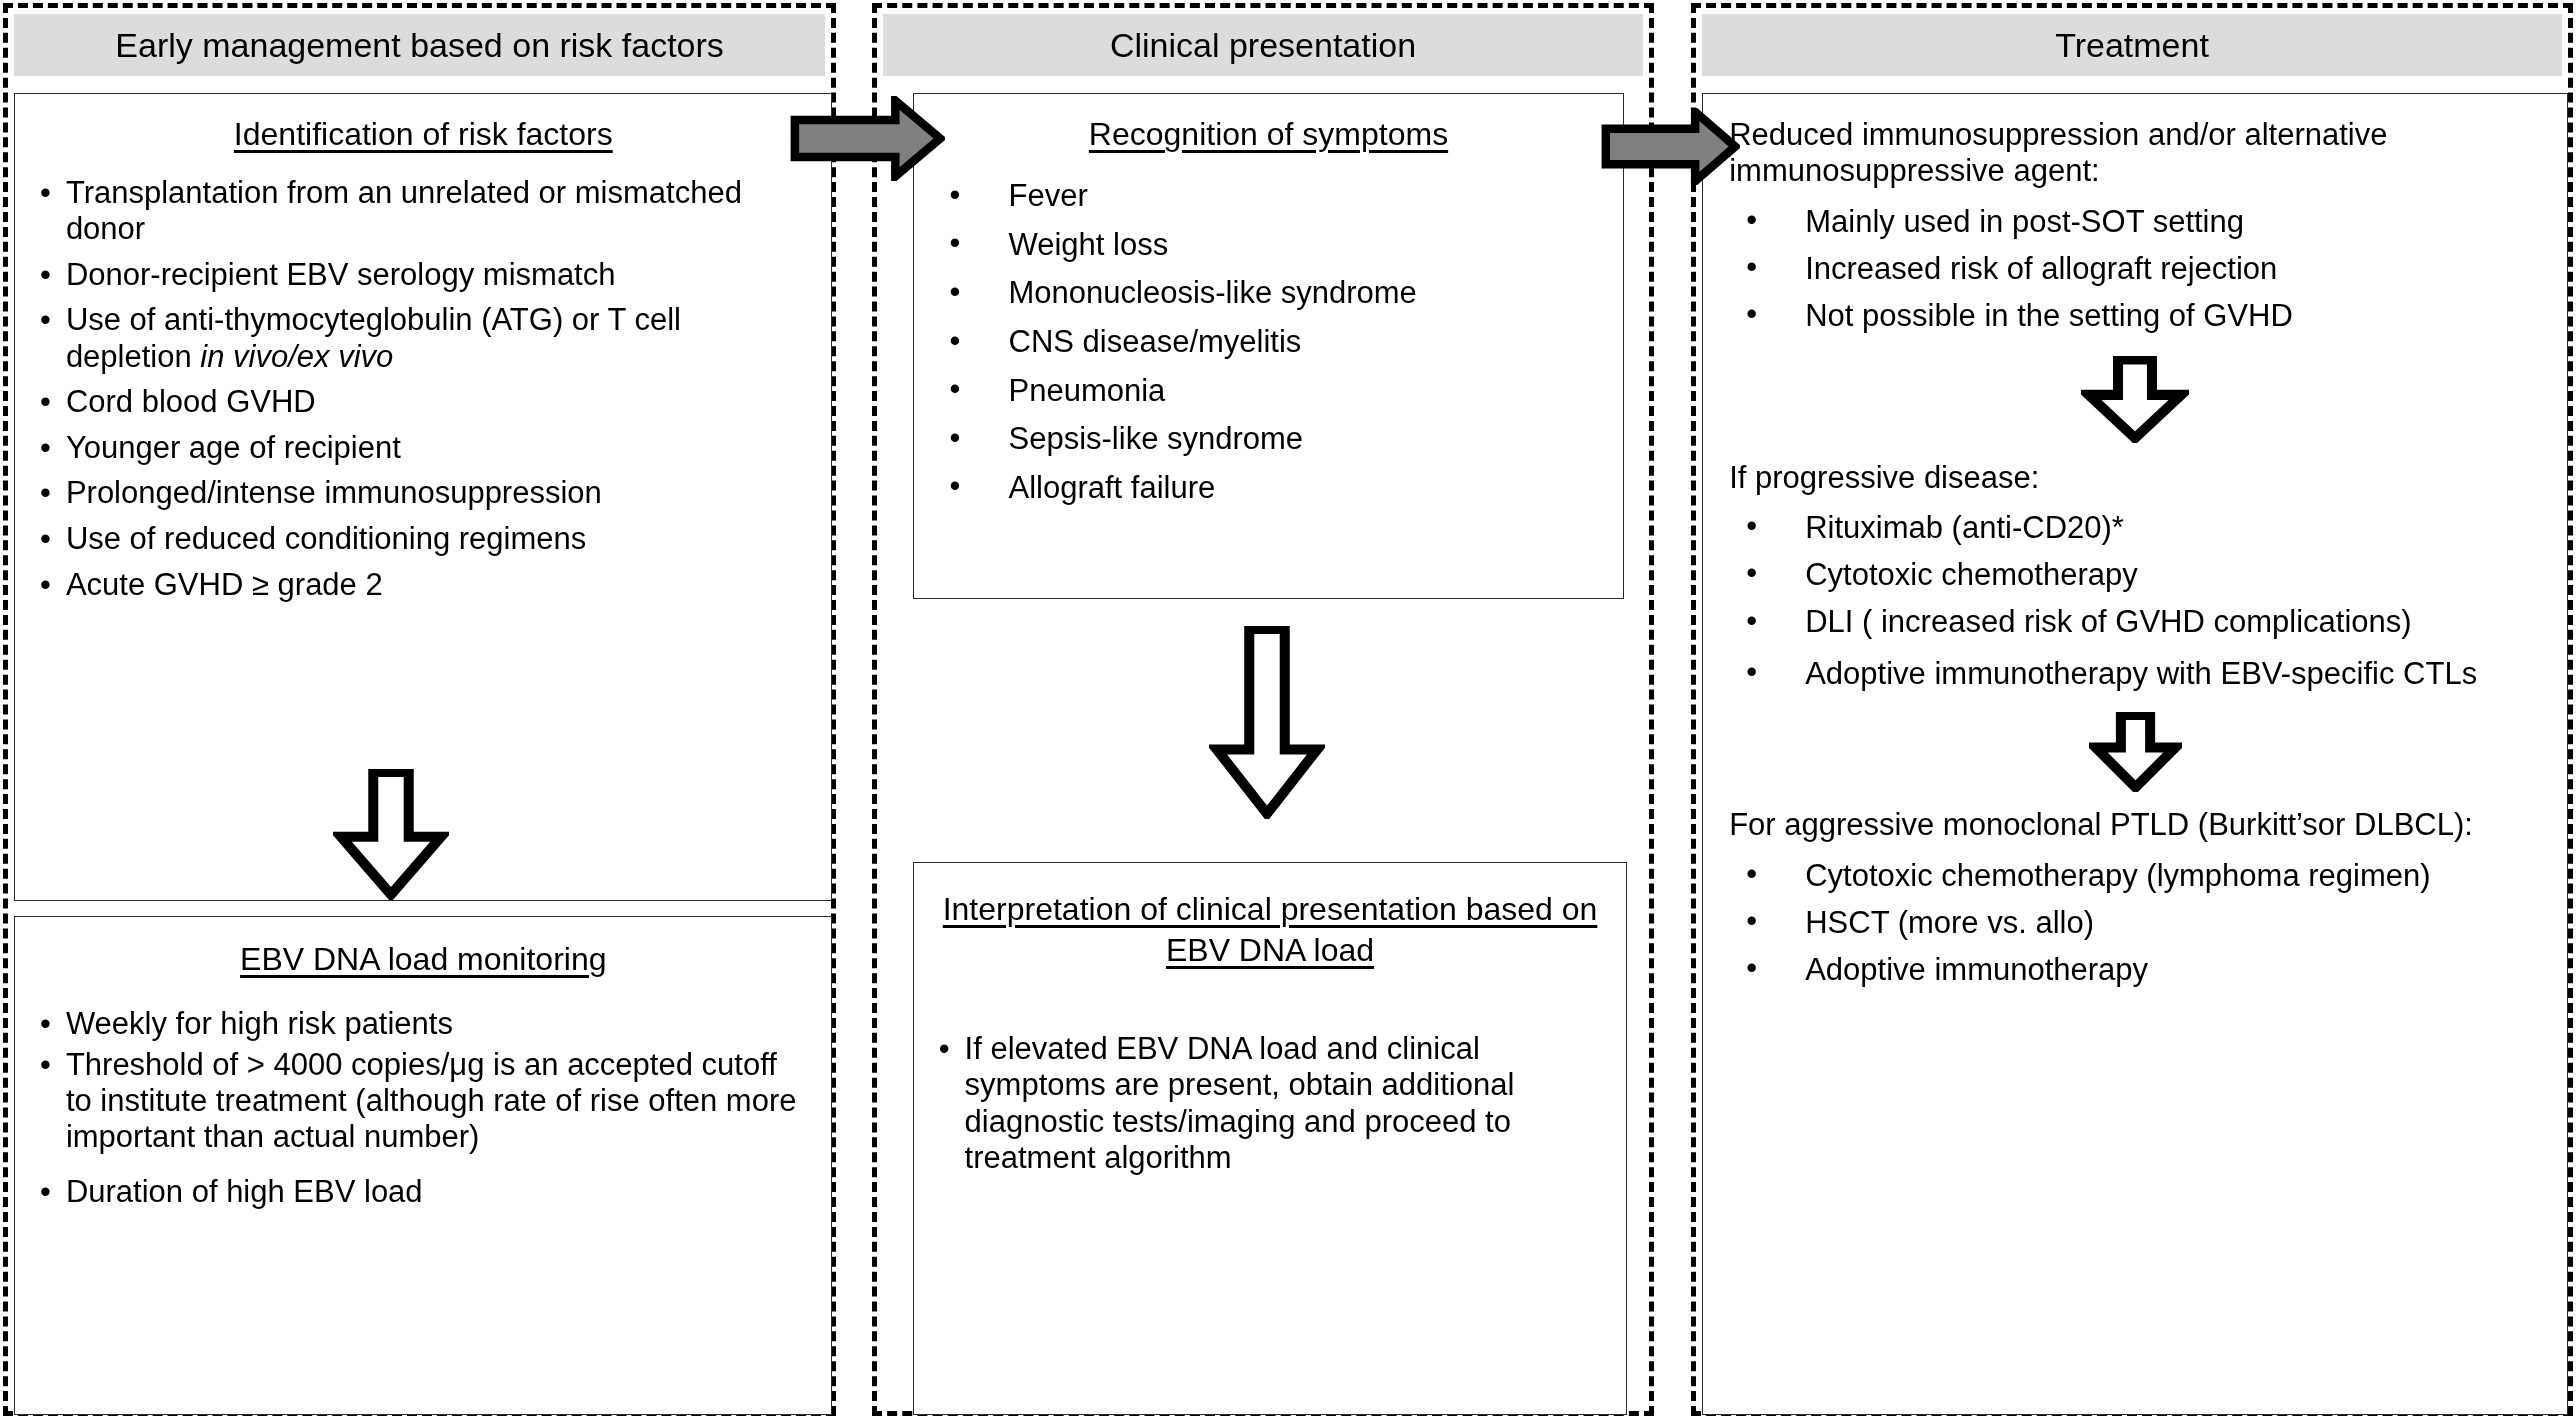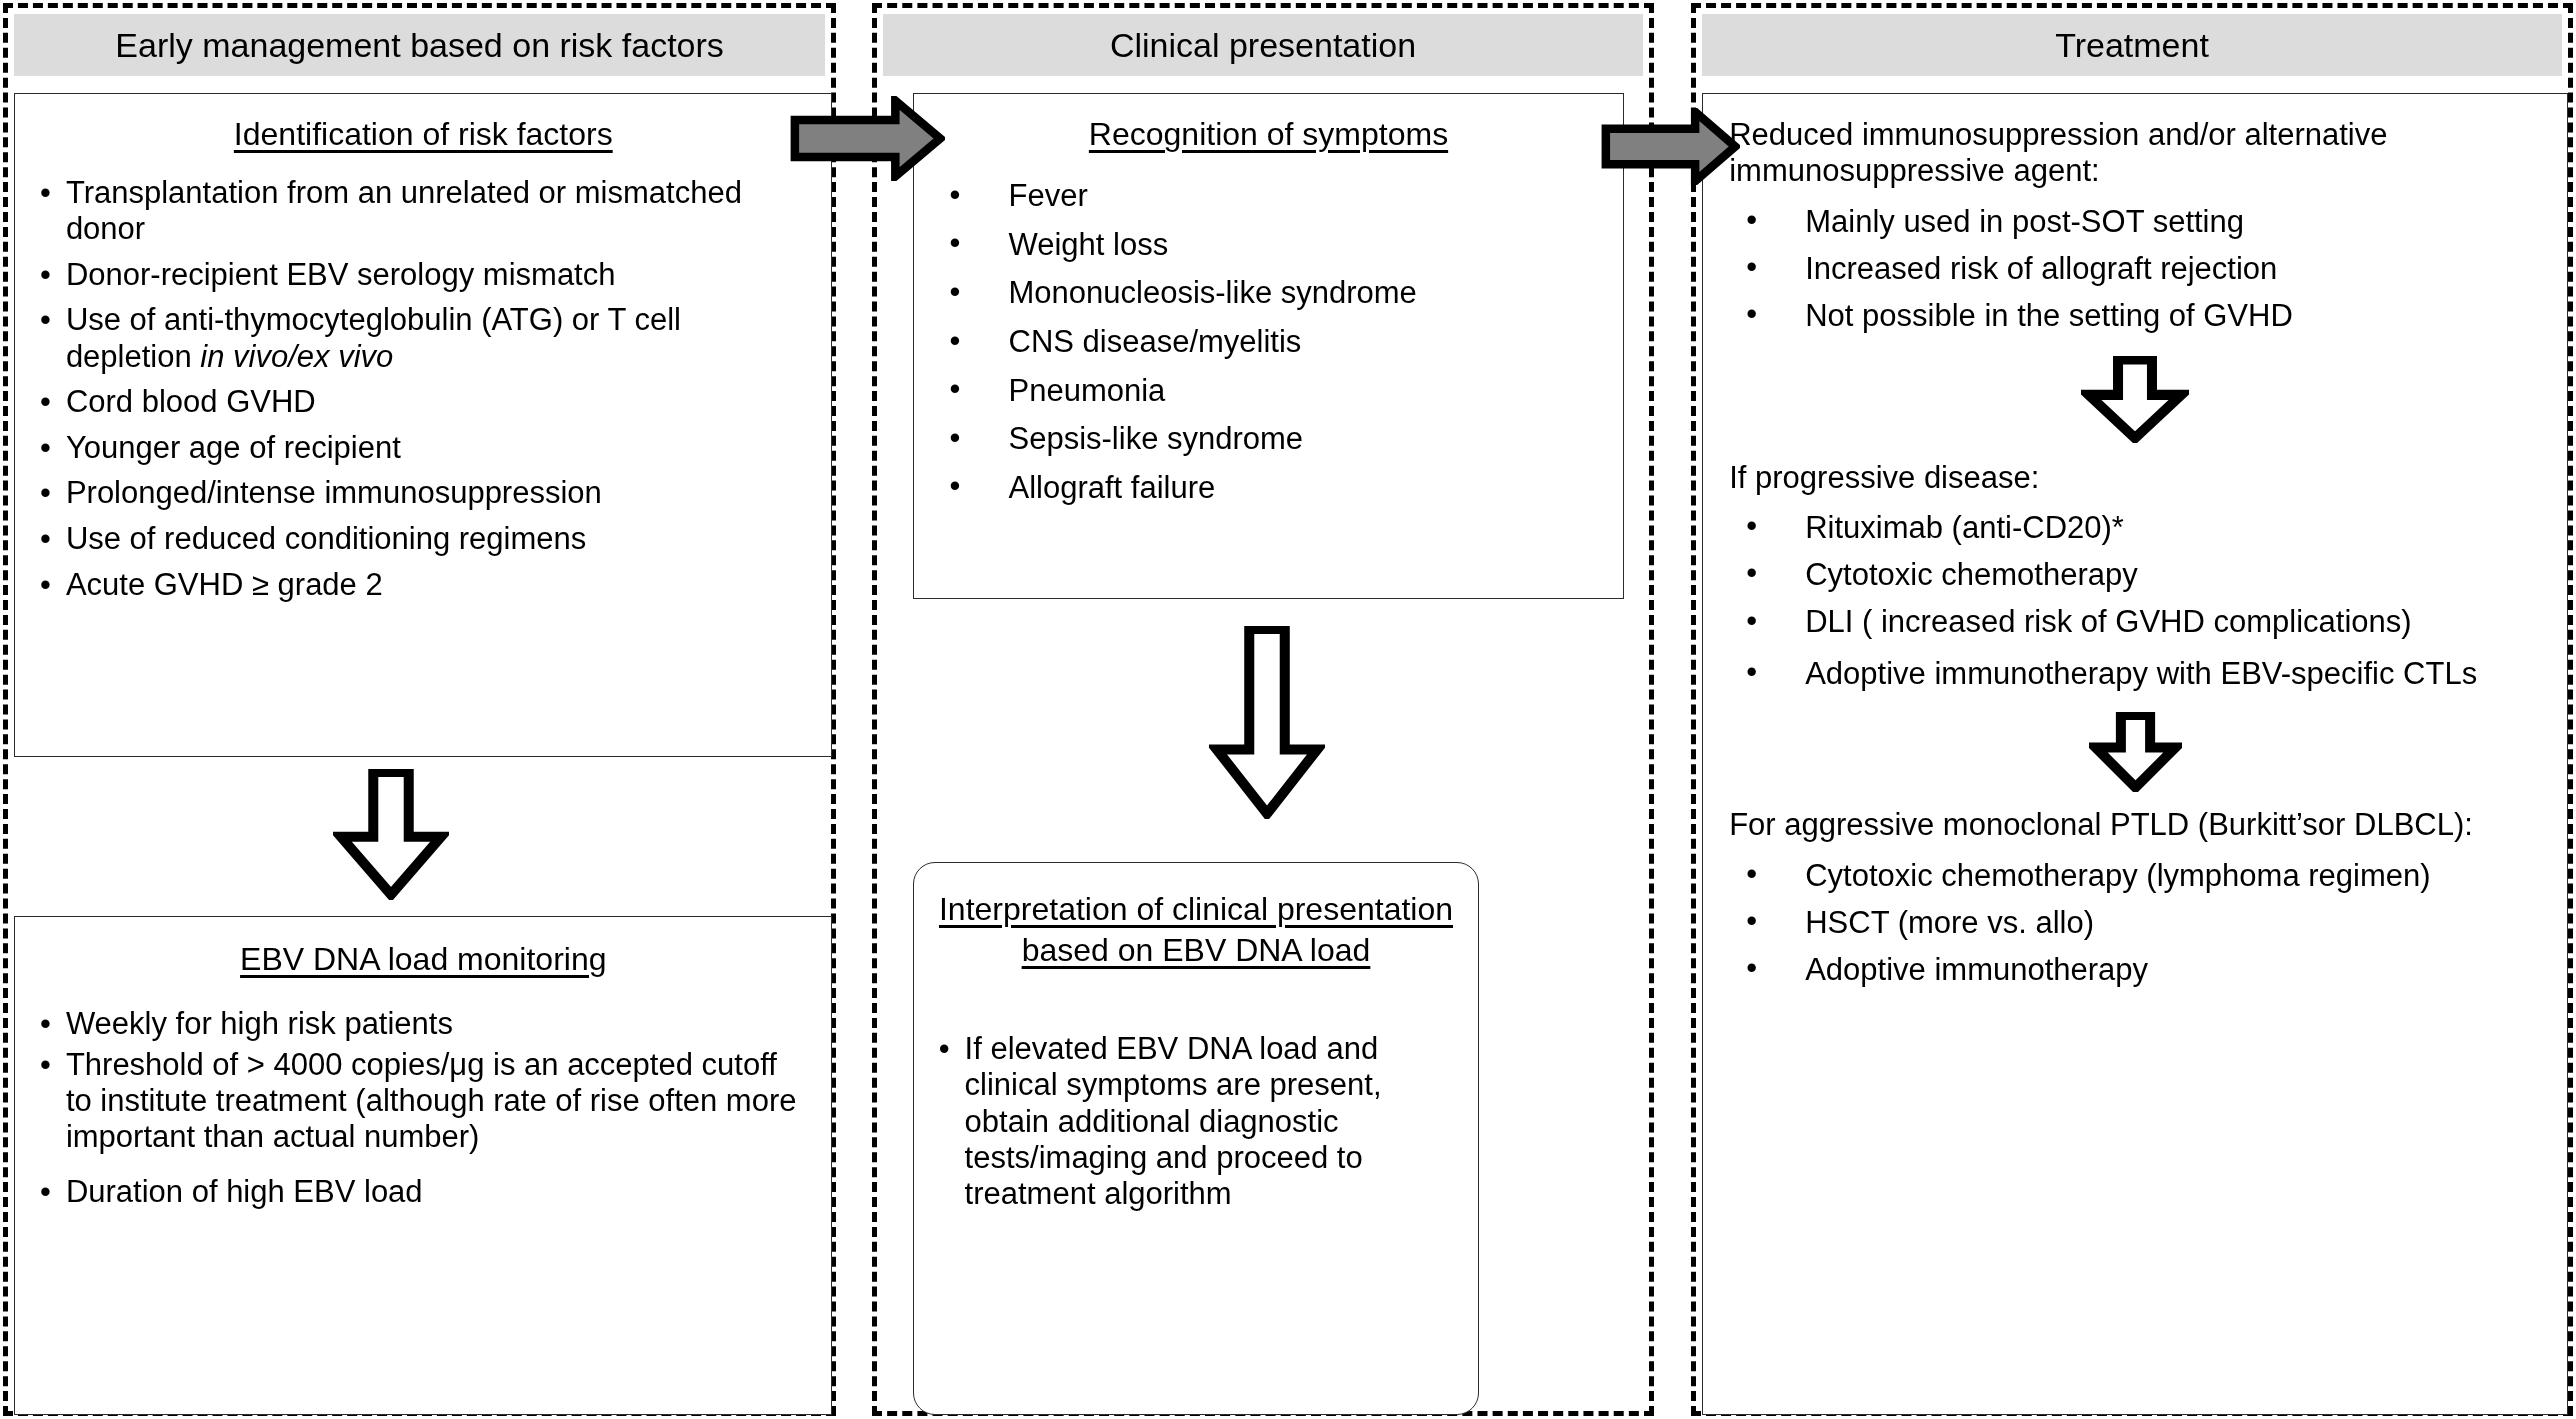--- a/index.html
+++ b/index.html
@@ -108,21 +108,21 @@
   .right-arrow svg { display: block; }
 </style>
 </head>
 <body>
 
 <div class="panel" id="panel-1">
   <div class="panel-header">
     <span class="panel-header-text">Early management based on risk factors</span>
   </div>
 
-  <div class="box" style="left:6.2px; top:85px; width:818px; height:664px; padding:20px 21.6px;">
+  <div class="box" style="left:6.2px; top:85px; width:818px; height:808px; padding:20px 21.6px;">
     <div class="box-title">Identification of risk factors</div>
     <ul class="bullets b-tight" style="margin-top:20px;">
       <li><span>Transplantation from an unrelated or mismatched donor</span></li>
       <li><span>Donor-recipient EBV serology mismatch</span></li>
       <li><span>Use of anti-thymocyteglobulin (ATG) or T cell depletion </span><span class="italic">in vivo/ex vivo</span></li>
       <li><span>Cord blood GVHD</span></li>
       <li><span>Younger age of recipient</span></li>
       <li><span>Prolonged/intense immunosuppression</span></li>
       <li><span>Use of reduced conditioning regimens</span></li>
       <li><span>Acute GVHD ≥ grade 2</span></li>
@@ -162,21 +162,21 @@
       <li><span>Allograft failure</span></li>
     </ul>
   </div>
 
   <div class="down-arrow" style="left:332px; top:618px; width:116px; height:193px;">
     <svg width="116" height="193" viewBox="0 0 150 250" aria-hidden="true">
       <polygon points="52,4 98,4 98,160 140,160 75,243 10,160 52,160" fill="#ffffff" stroke="#000000" stroke-width="13" stroke-linejoin="miter"></polygon>
     </svg>
   </div>
 
-  <div class="box" style="left:36px; top:854px; width:566px; height:553px; padding:26px 21.6px;border-radius:22px;">
+  <div class="box" style="left:36px; top:854px; width:714px; height:553px; padding:26px 21.6px;">
     <div class="box-title">Interpretation of clinical presentation based on EBV DNA load</div>
     <ul class="bullets b-tight" style="margin-top:60px;">
       <li><span>If elevated EBV DNA load and clinical symptoms are present, obtain additional diagnostic tests/imaging and proceed to treatment algorithm</span></li>
     </ul>
   </div>
 </div>
 
 <div class="panel" id="panel-3">
   <div class="panel-header">
     <span class="panel-header-text">Treatment</span>

